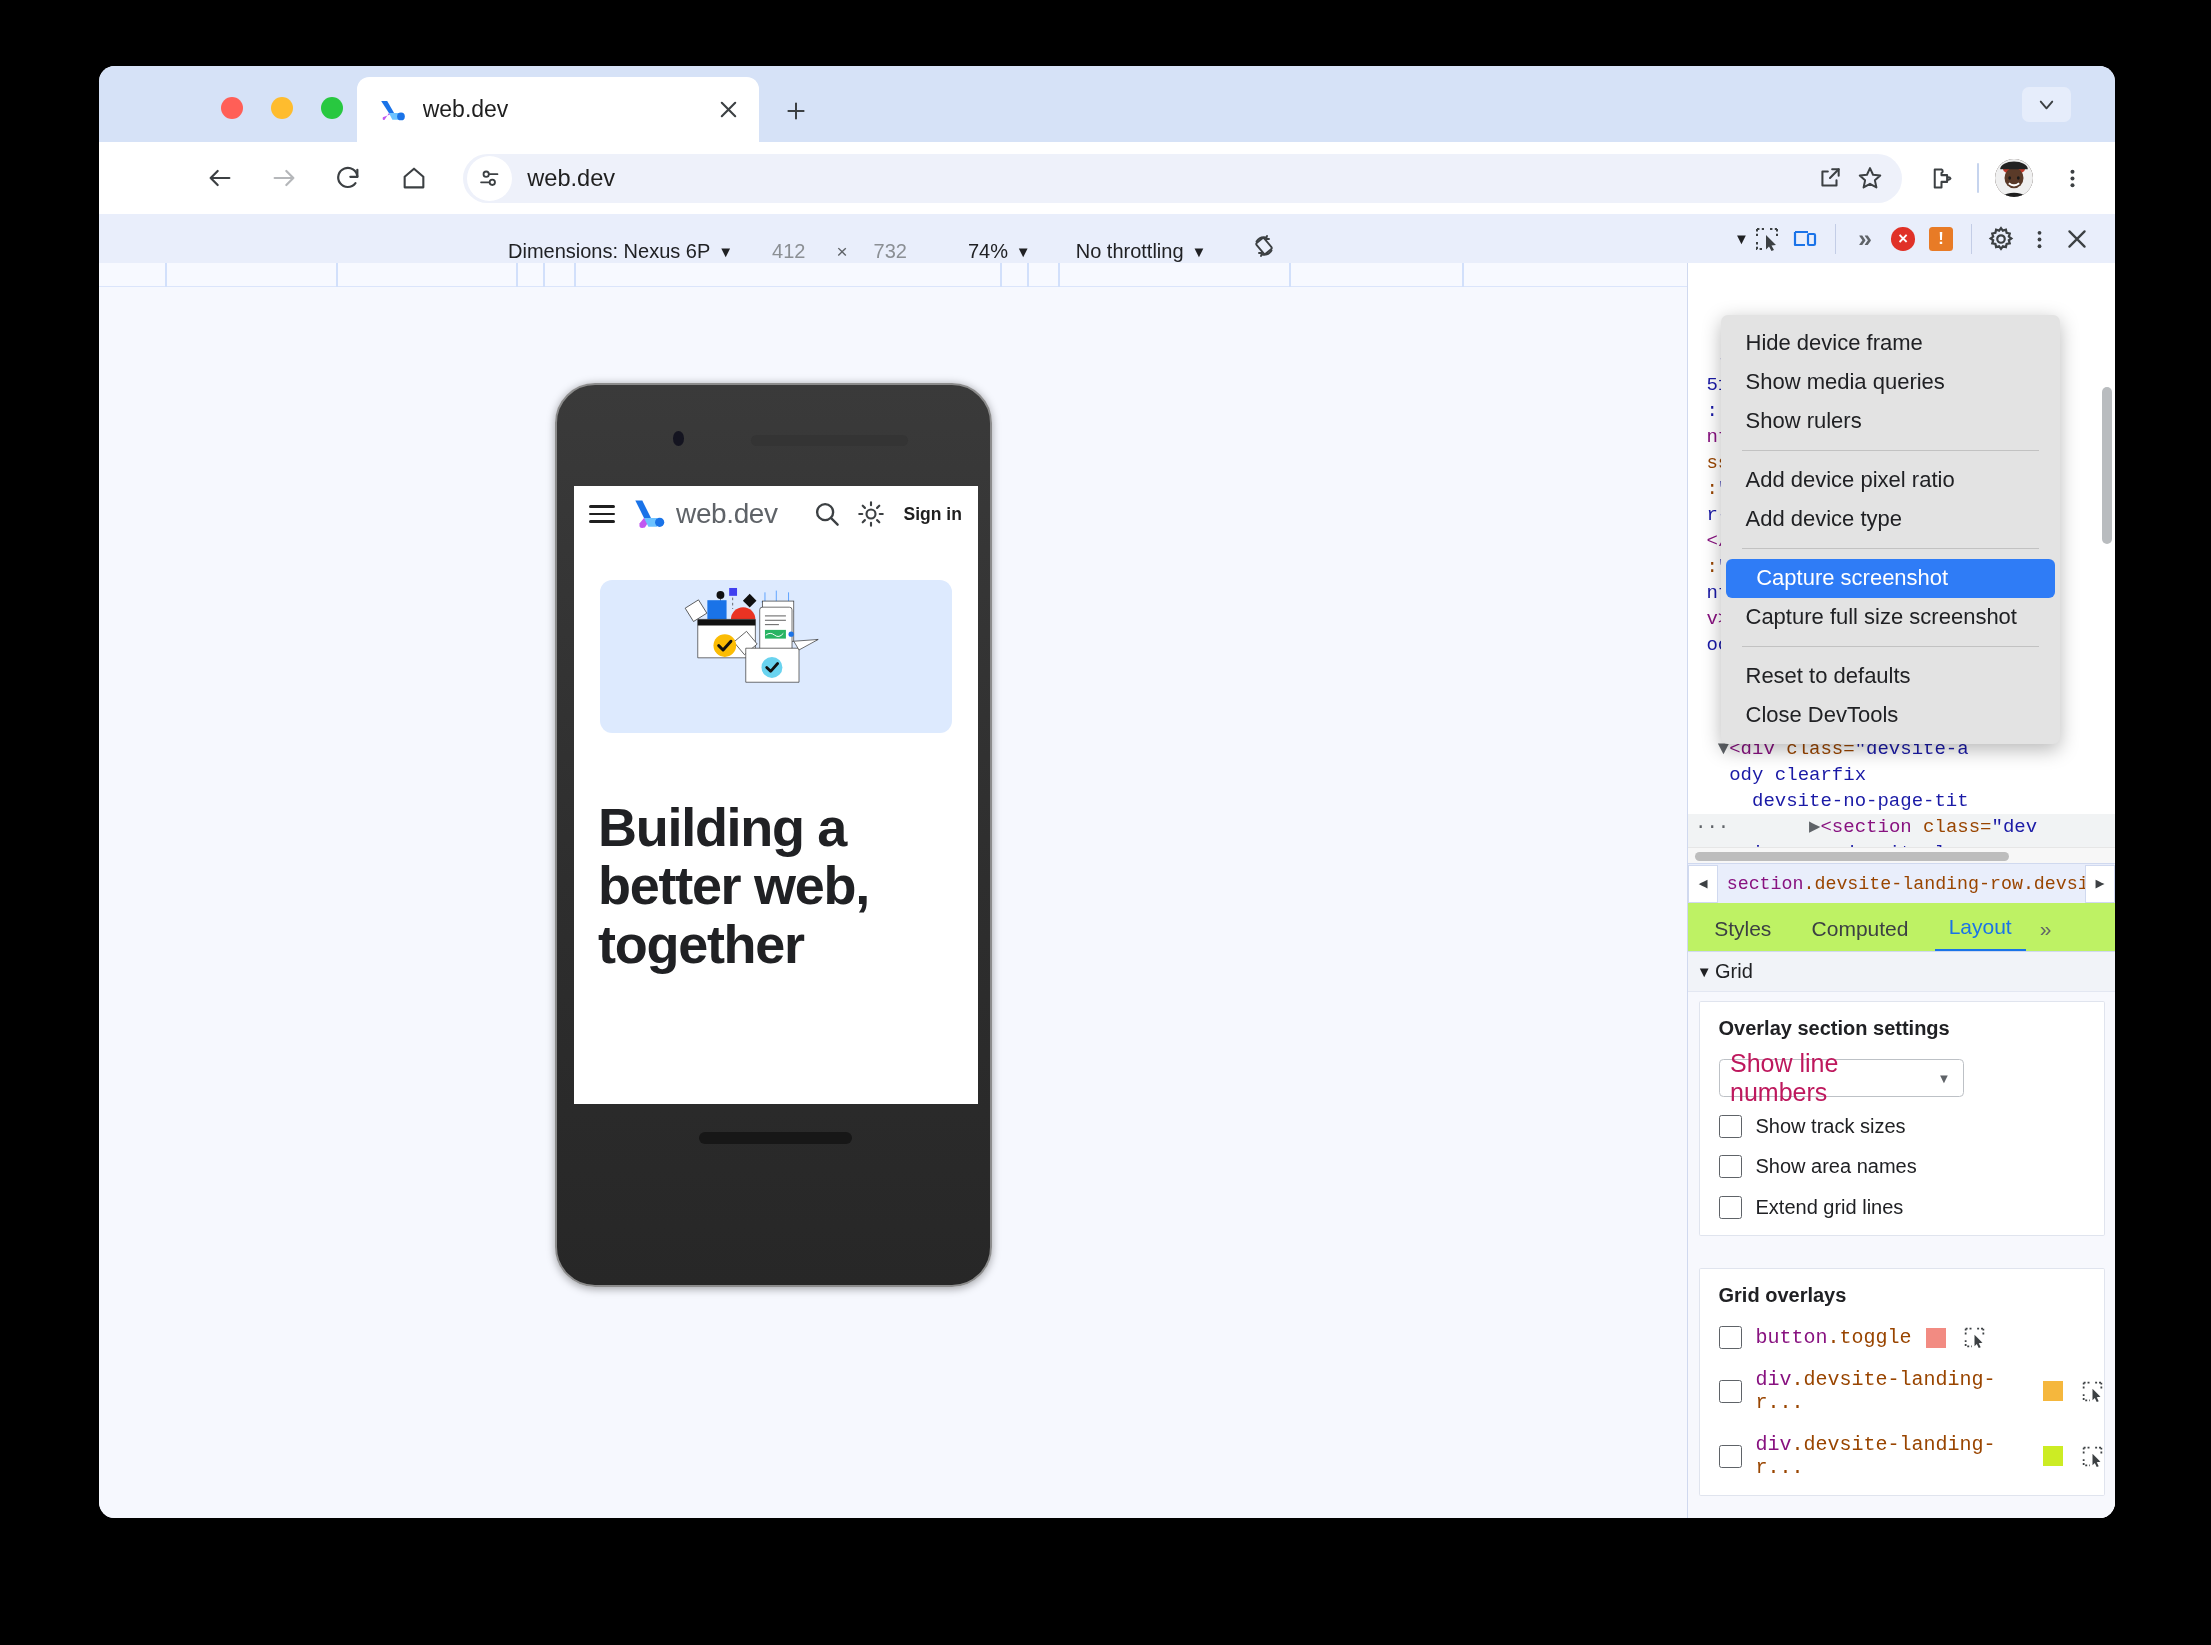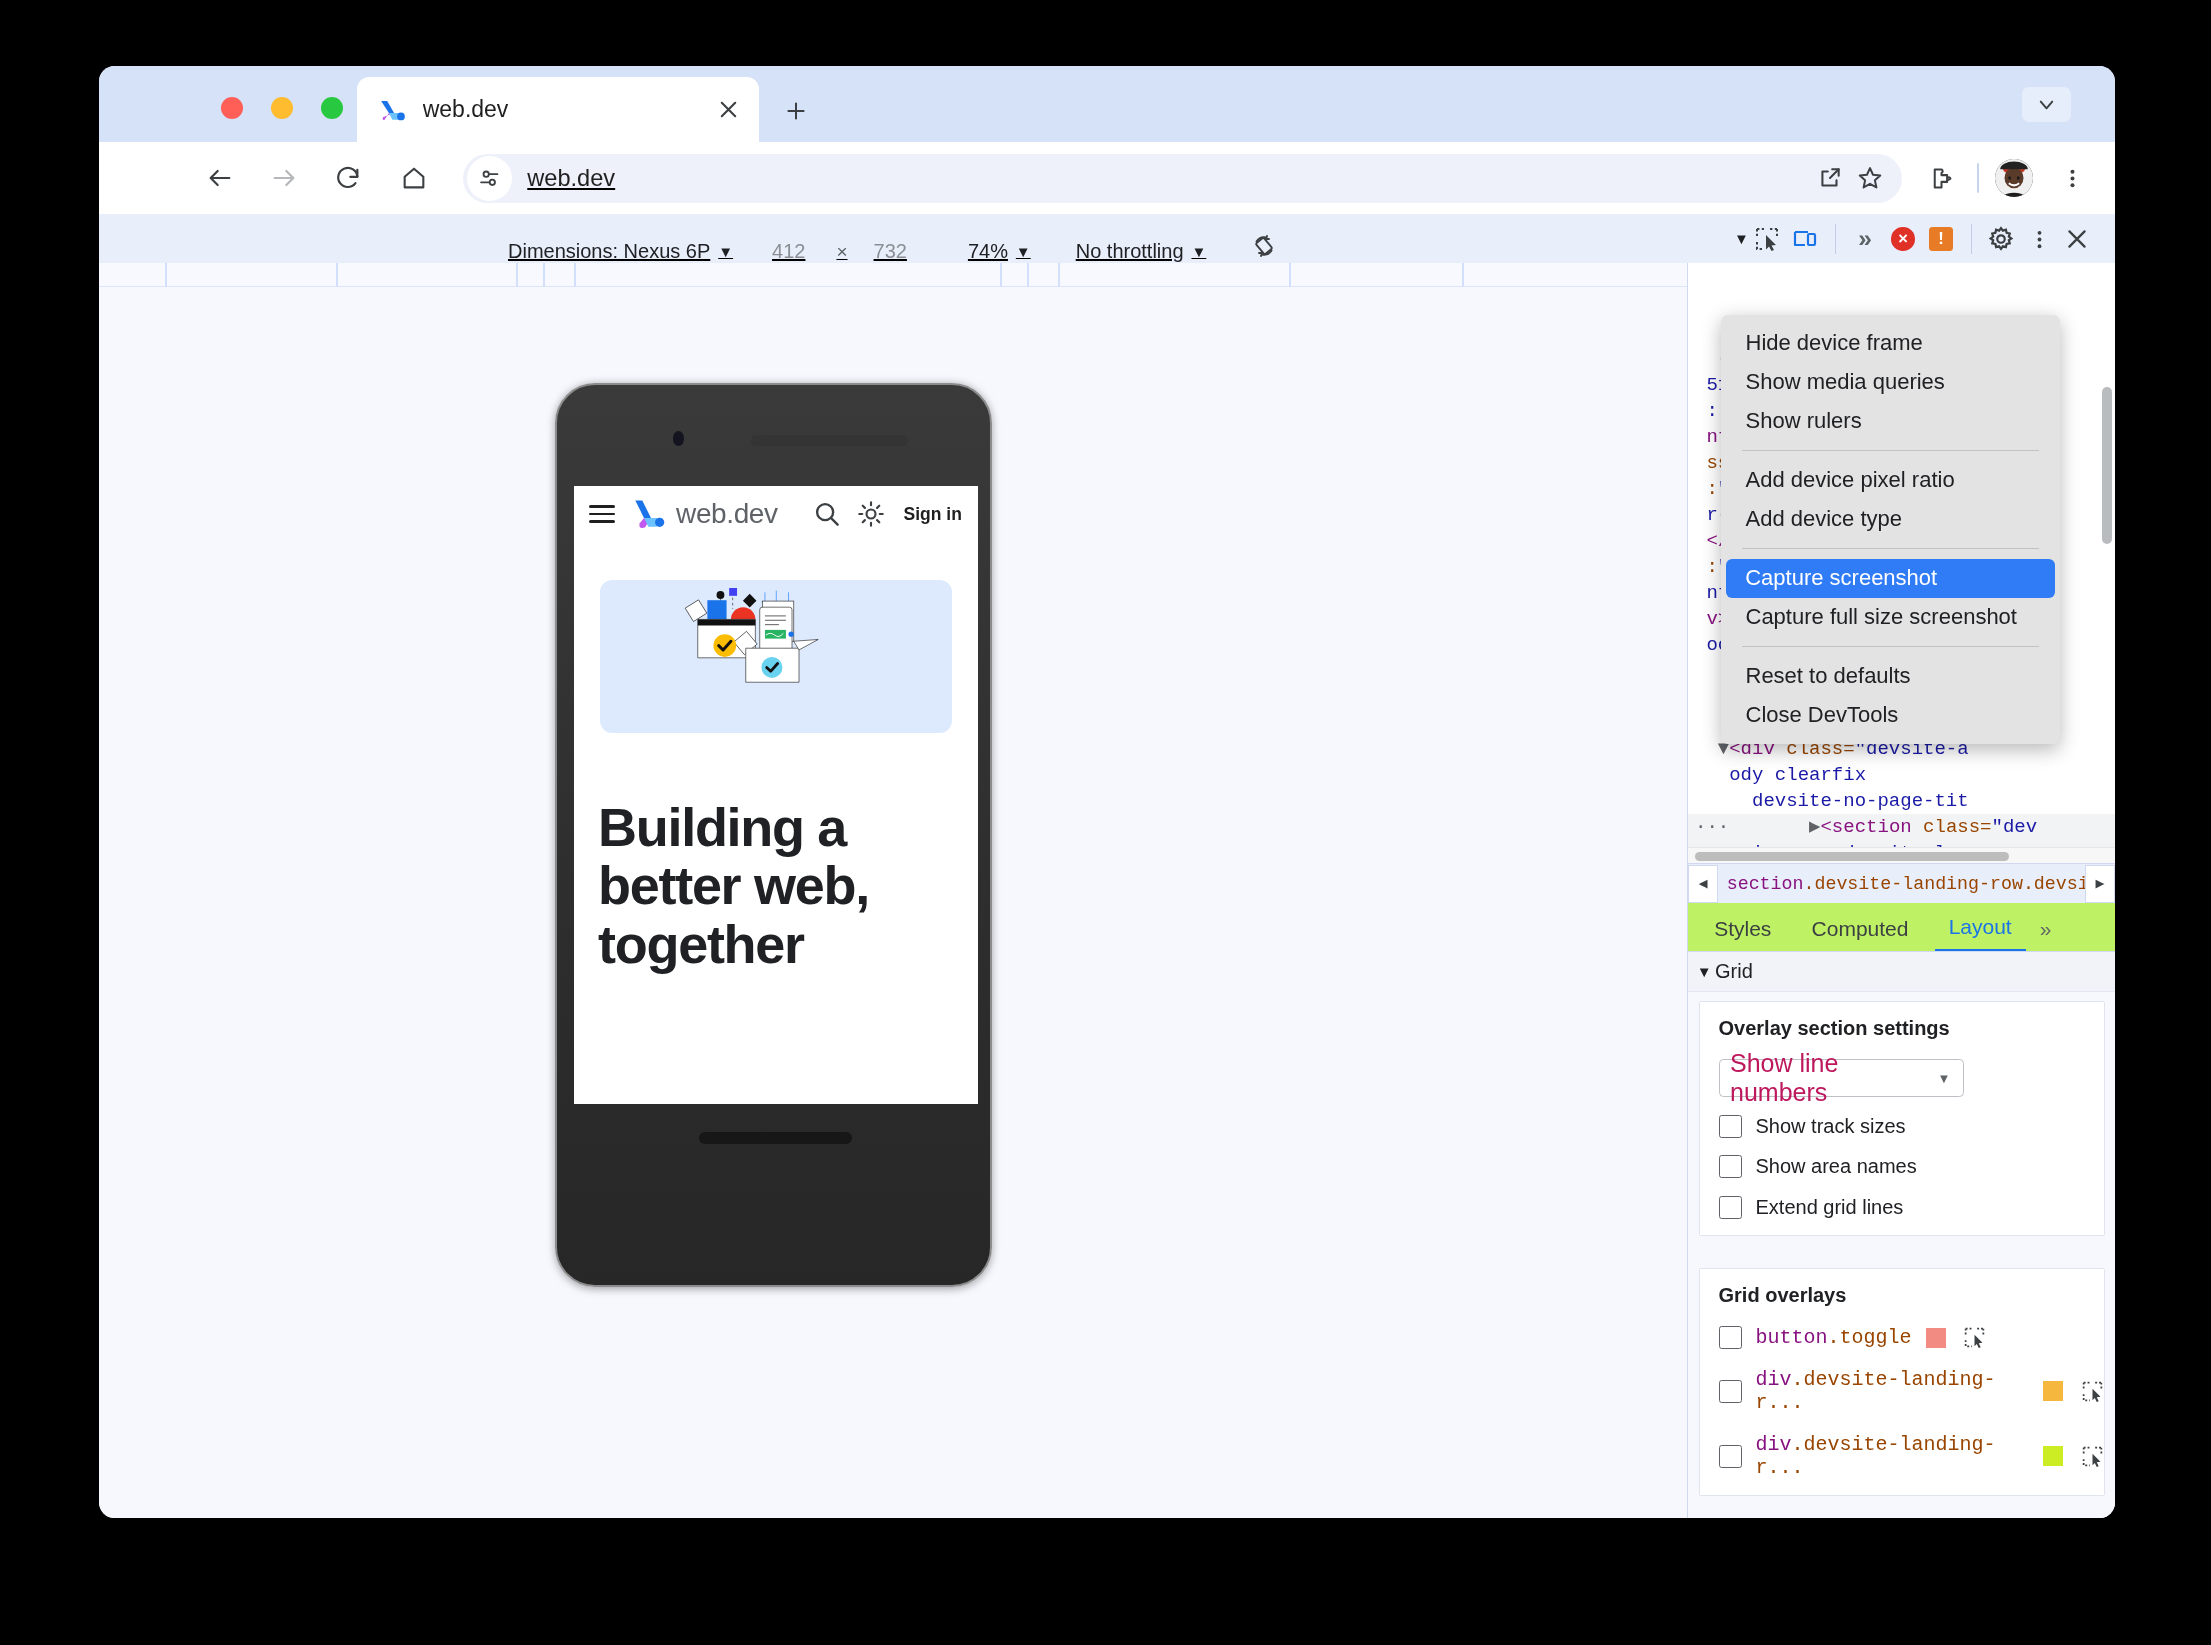--- a/index.html
+++ b/index.html
@@ -11,21 +11,20 @@
   }
 
   
   #browser-window {
     position: absolute;
     left: 99px; top: 66px;
     width: 2016px; height: 1452px;
     background: #eef1fa;
     border-radius: 15.7px;
     overflow: hidden;
-    text-decoration: underline;
   }
 
   
   #tab-strip {
     position: relative;
     height: 76px;
     background: #d6e2f7;
   }
   #traffic-lights {
     position: absolute; left: 122px; top: 31px;
@@ -359,21 +358,21 @@
   }
   .cm-item {
     height:39px; display:flex; align-items:center;
     padding-left: 24.5px;
     font-size:22px; color:#202124;
     white-space:nowrap;
   }
   .cm-item.sel {
     background:#2f7cf6; color:#fff;
     margin: 0 5.2px; border-radius:6.1px;
-    padding-left: 19px;
+    padding-left: 30px;
   }
   .cm-sep { height:0.9px; background:#c2c2c2; margin: 9.6px 21px; }
 </style>
 </head>
 <body>
 
 <div id="browser-window">
 
   <div id="tab-strip">
     <div id="traffic-lights">

